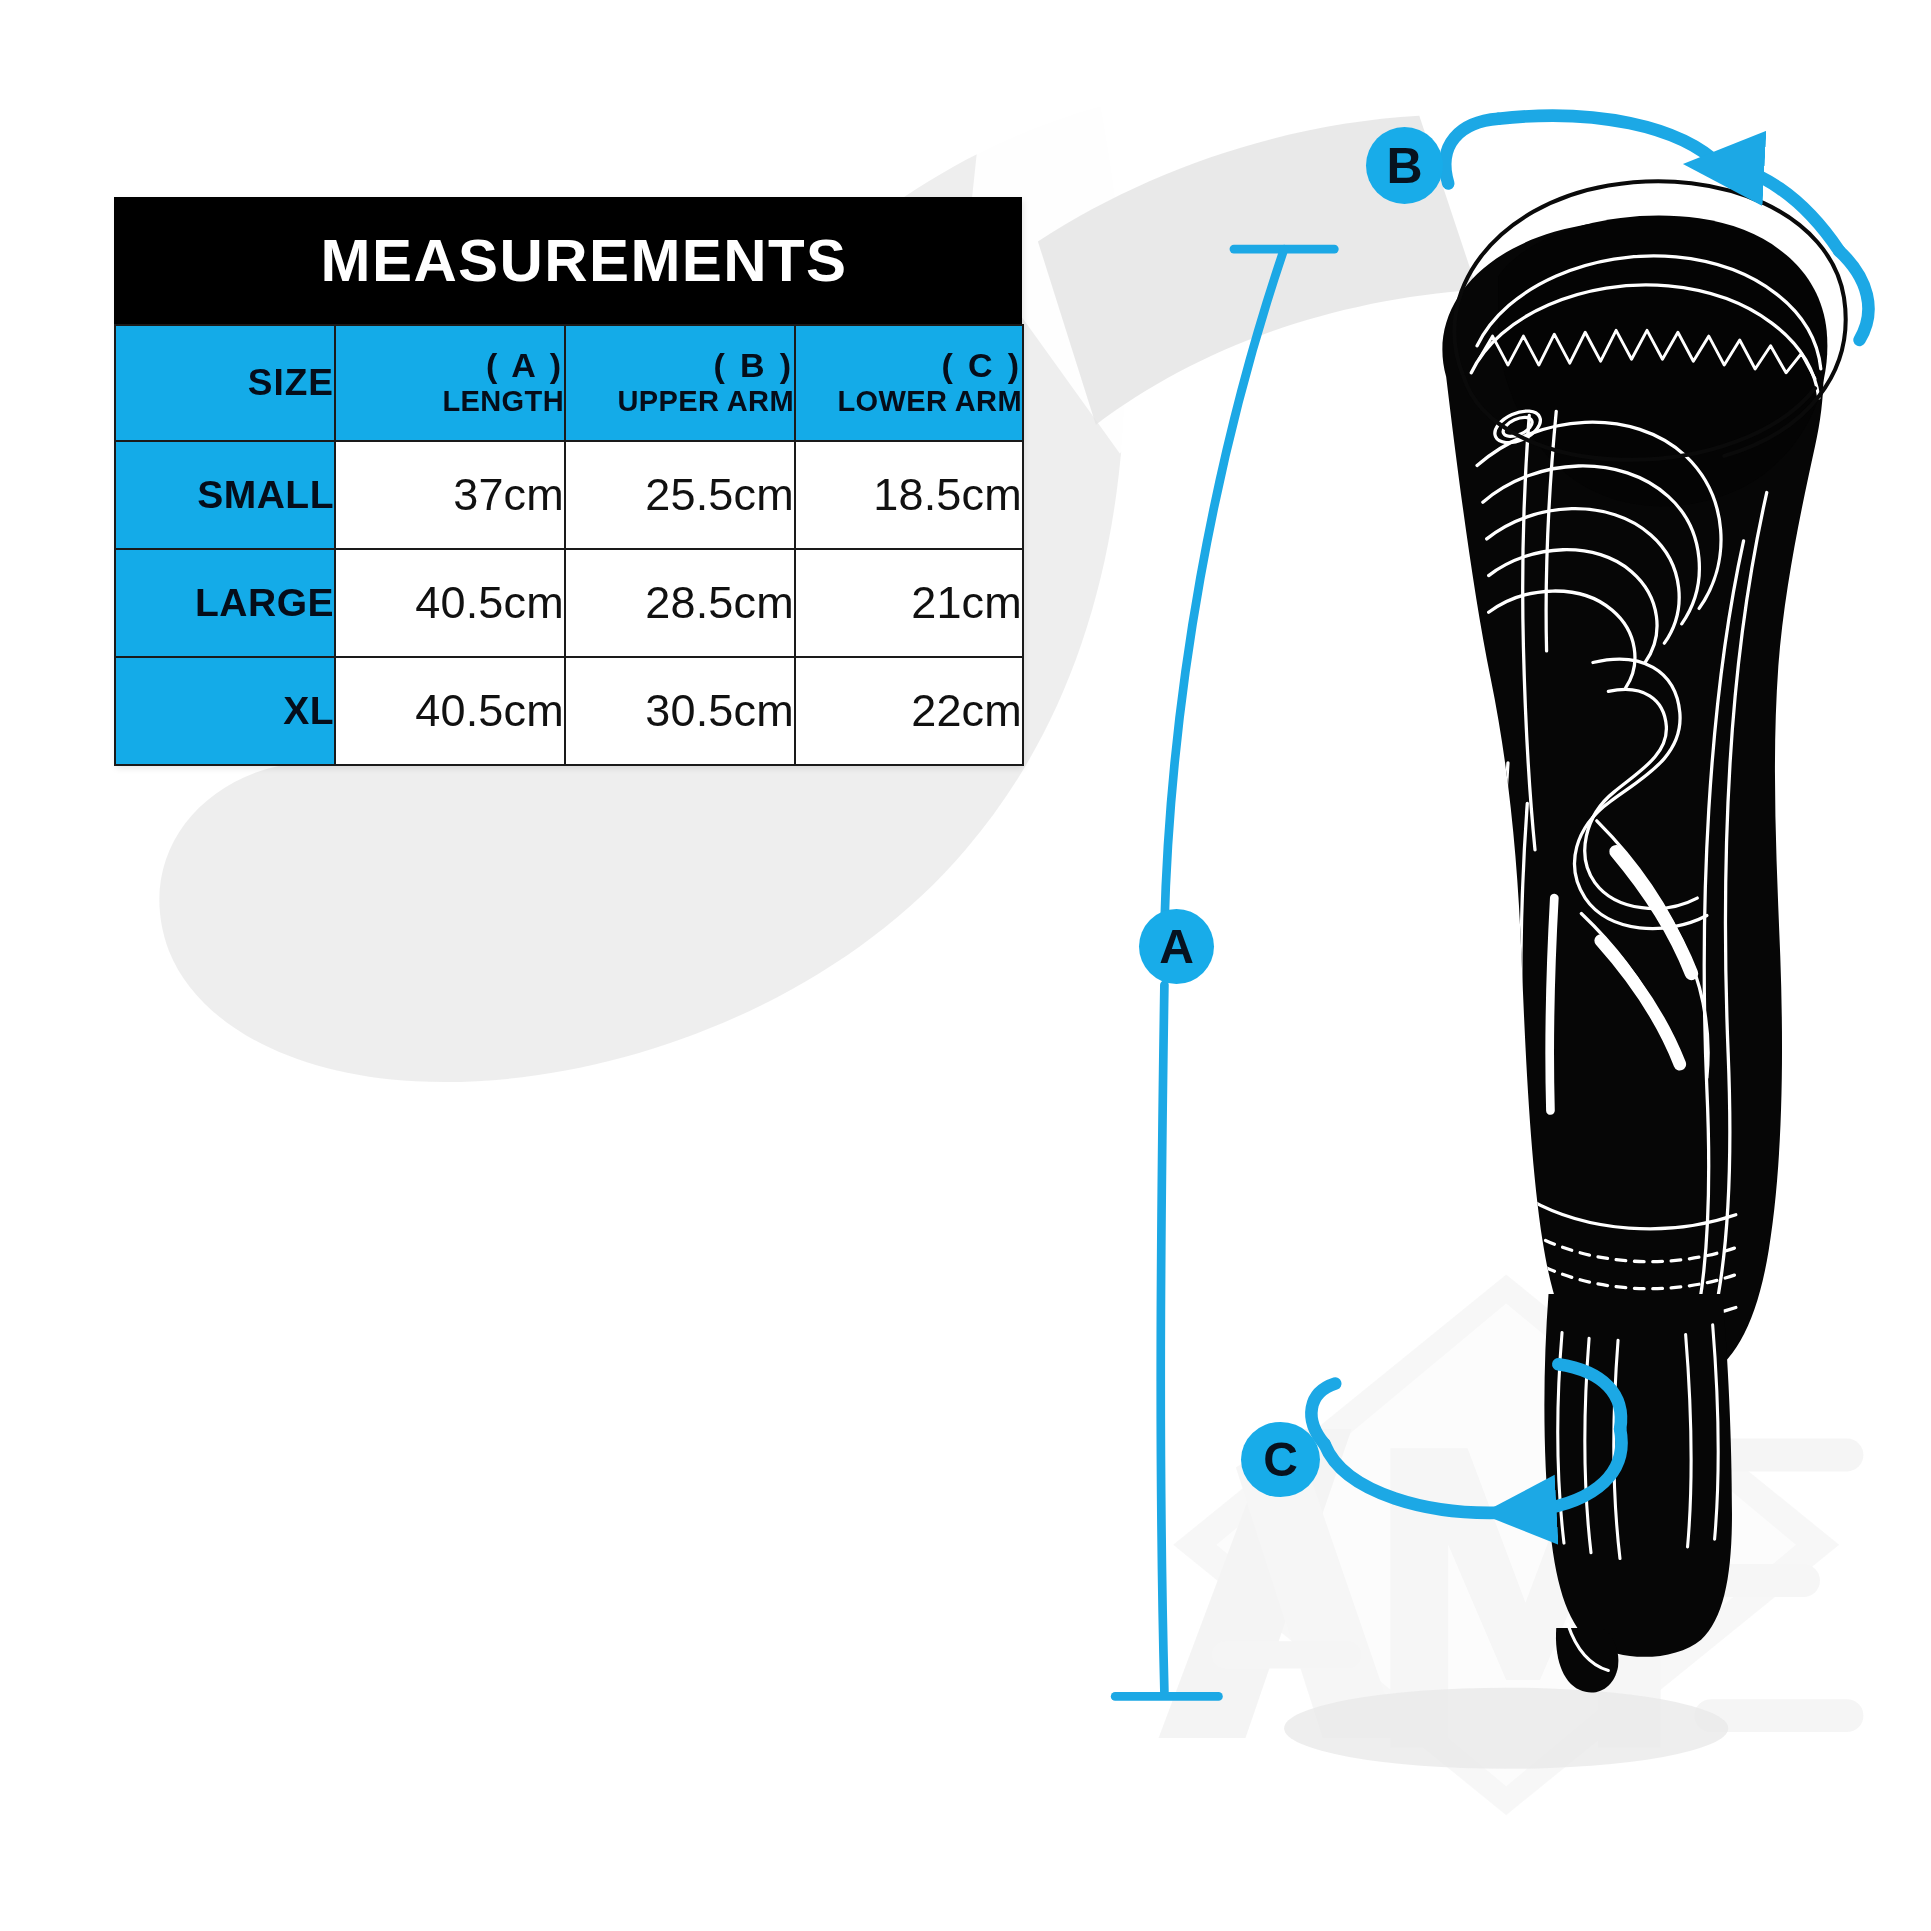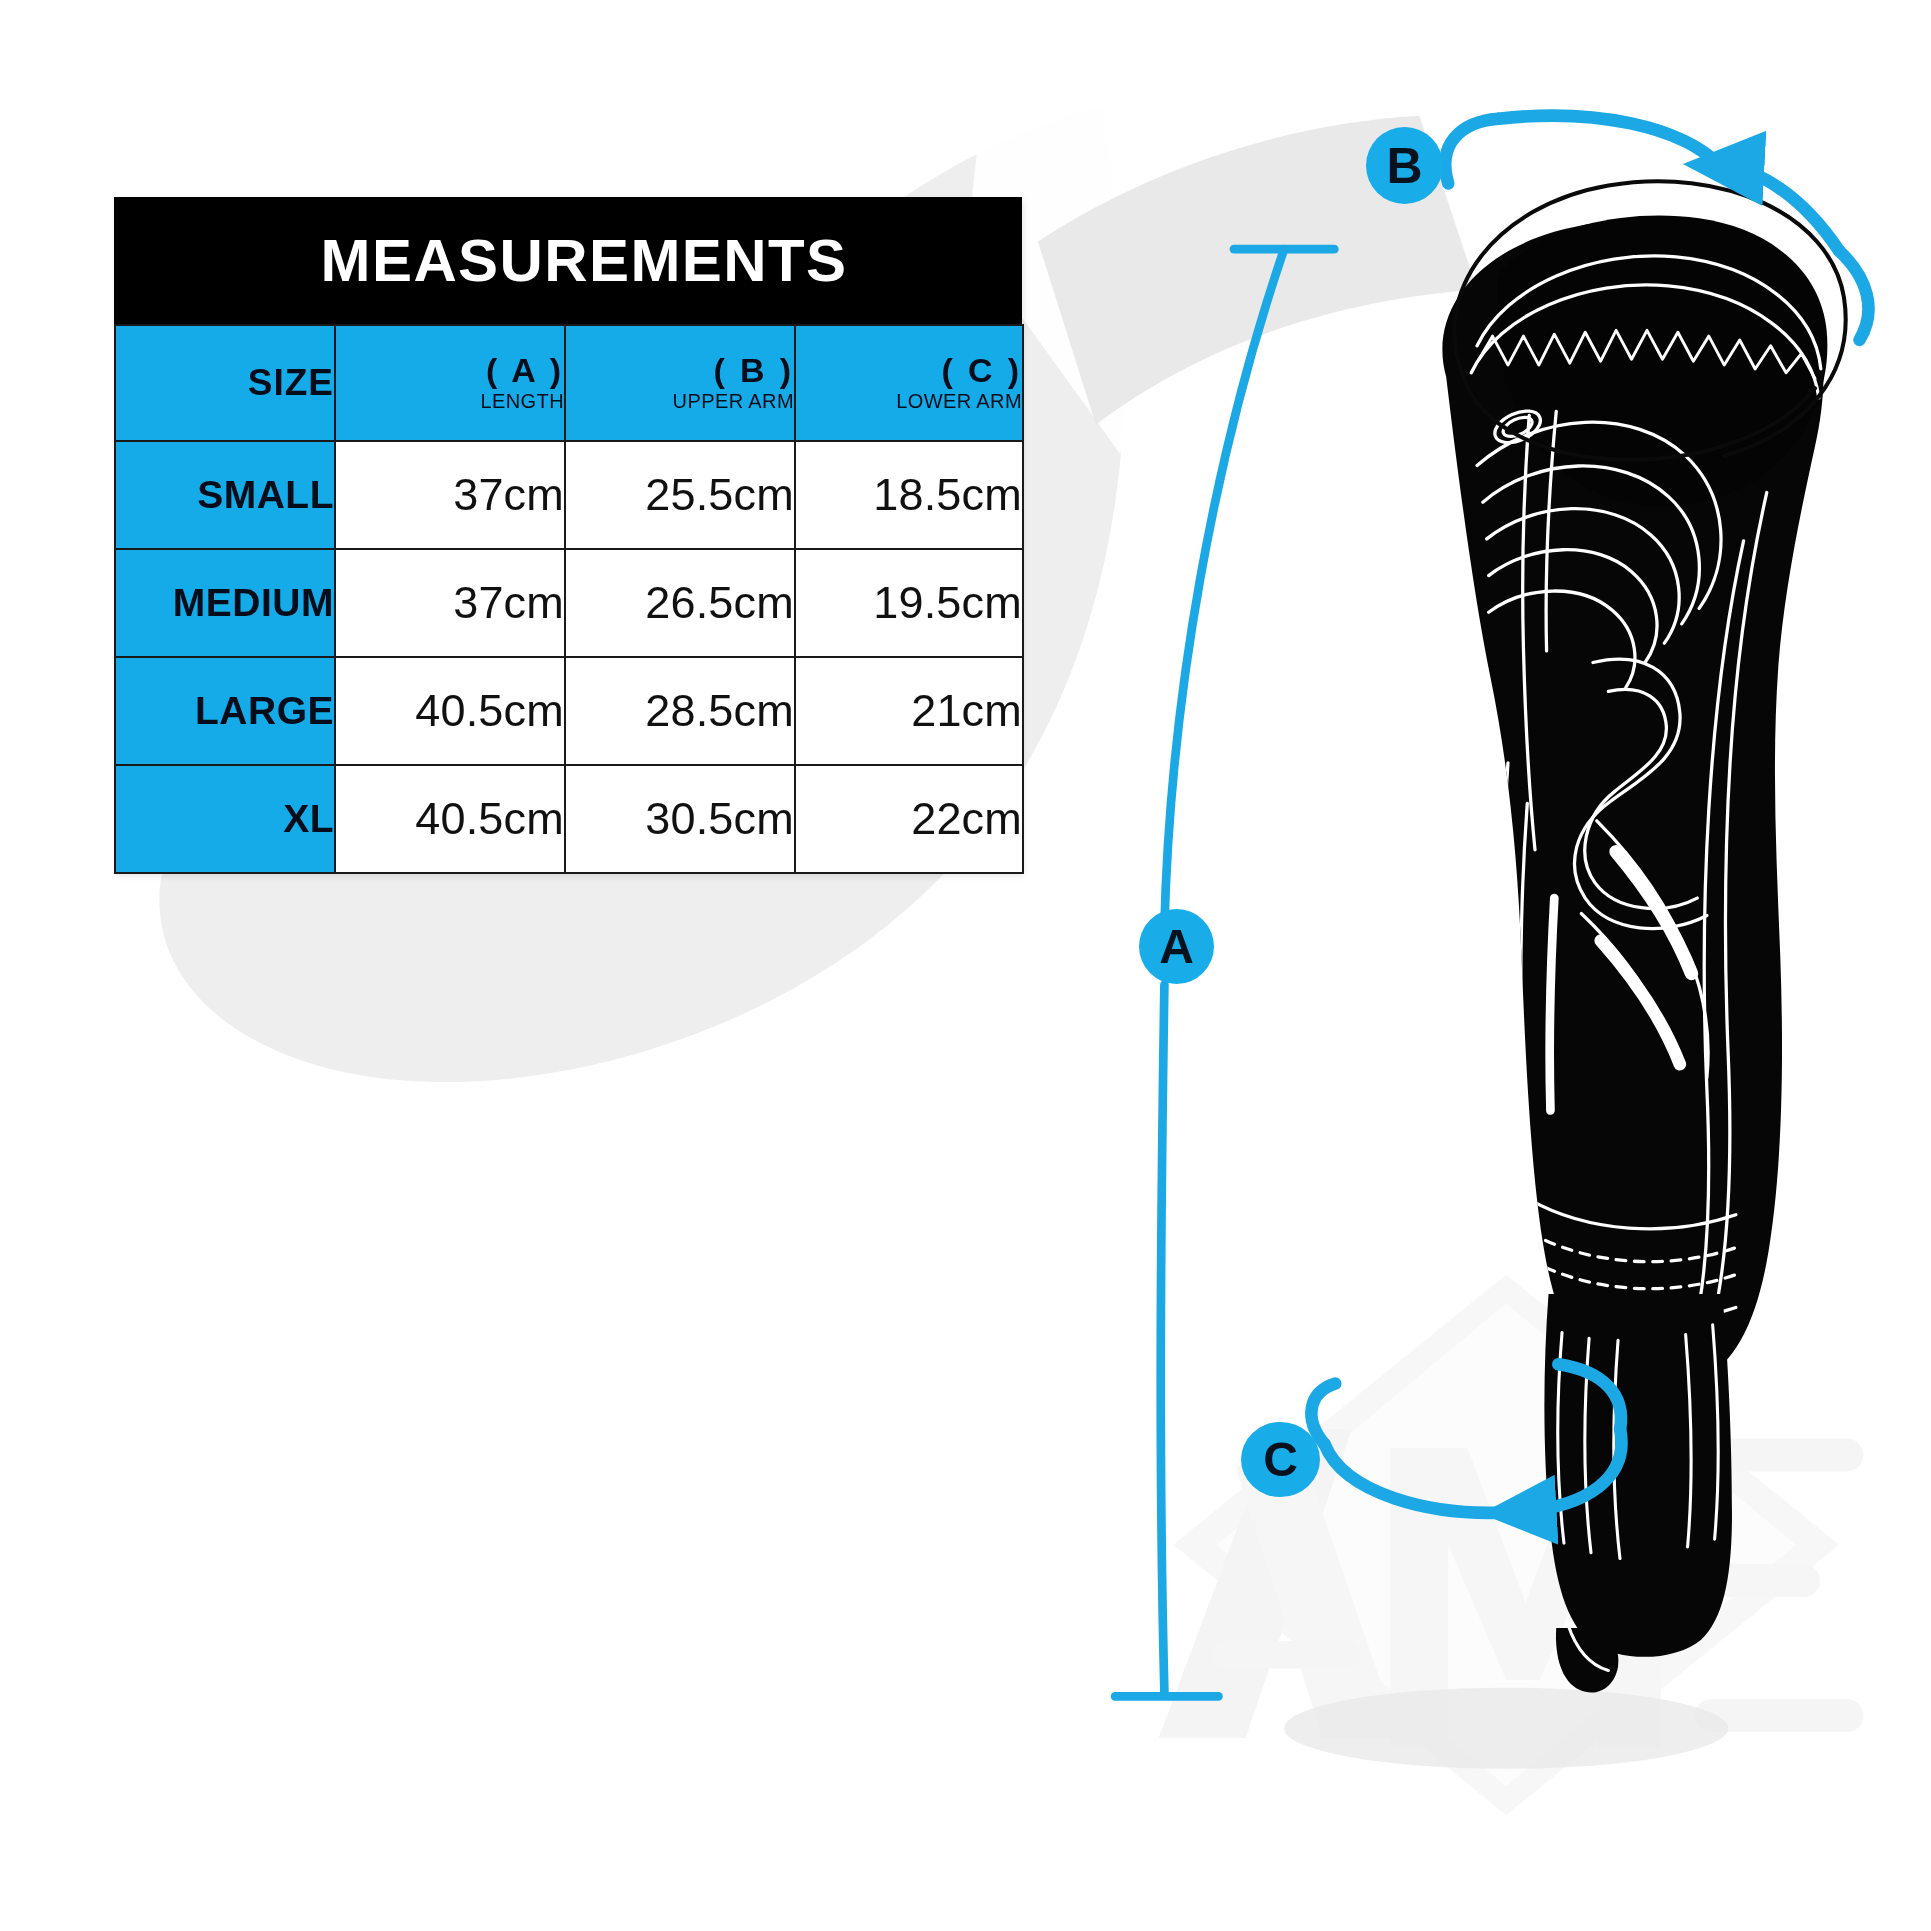--- a/index.html
+++ b/index.html
@@ -73,22 +73,22 @@
   }
   th .hdr-code {
     display: block;
     font-size: 34px;
     font-weight: bold;
     letter-spacing: 2.9px;
     line-height: 1.05;
   }
   th .hdr-name {
     display: block;
-    font-size: 20px;
-    font-weight: normal;
+    font-size: 29px;
+    font-weight: bold;
     letter-spacing: 0.4px;
     line-height: 1.15;
     margin-top: 1.9px;
   }
   th .hdr-single {
     display: block;
     font-size: 37px;
     font-weight: bold;
     letter-spacing: 1px;
   }
@@ -213,26 +213,20 @@
       </tr>
     </thead>
     <tbody>
       <tr class="data-row">
         <td class="size-cell">SMALL</td>
         <td class="val-cell">37cm</td>
         <td class="val-cell">25.5cm</td>
         <td class="val-cell">18.5cm</td>
       </tr>
       <tr class="data-row">
-        <td class="size-cell">MEDIUM</td>
-        <td class="val-cell">37cm</td>
-        <td class="val-cell">26.5cm</td>
-        <td class="val-cell">19.5cm</td>
-      </tr>
-      <tr class="data-row">
         <td class="size-cell">LARGE</td>
         <td class="val-cell">40.5cm</td>
         <td class="val-cell">28.5cm</td>
         <td class="val-cell">21cm</td>
       </tr>
       <tr class="data-row">
         <td class="size-cell">XL</td>
         <td class="val-cell">40.5cm</td>
         <td class="val-cell">30.5cm</td>
         <td class="val-cell">22cm</td>

